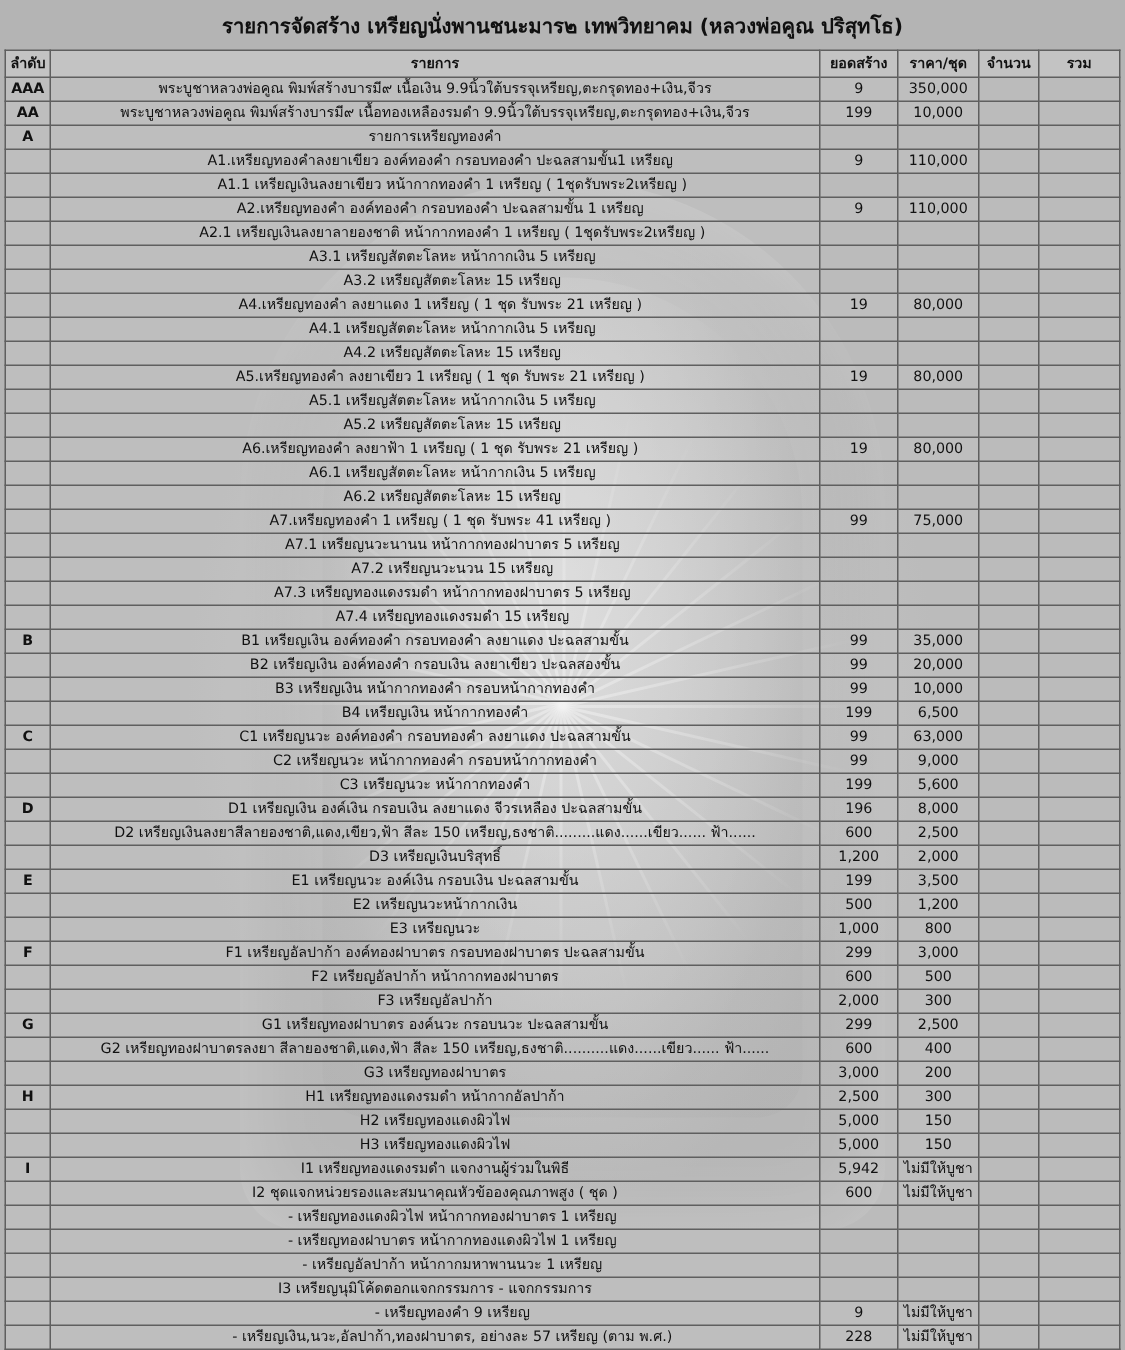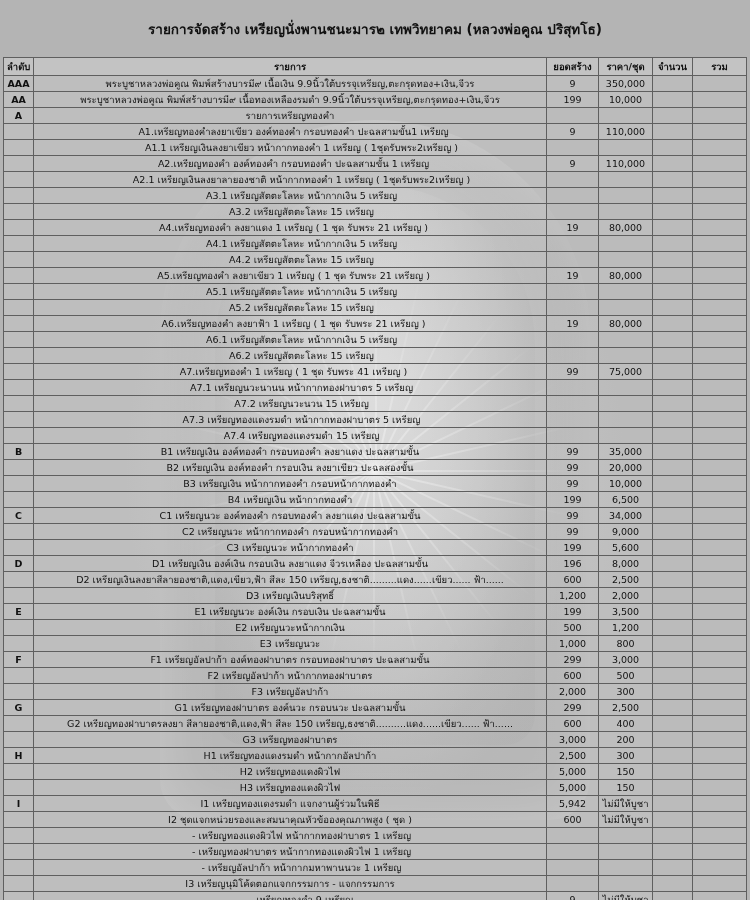--- a/index.html
+++ b/index.html
@@ -37,21 +37,21 @@
     transform-origin:0 0;
   }
   
   .sheet{
     position:relative;z-index:2;
     width:750px;height:900px;
     box-sizing:border-box;
     padding:0;
   }
   h1.title{
-    margin:12px;padding:6px 0 5px;
+    margin:0;padding:6px 0 5px;
     text-align:center;
     font-size:13.5px;
     font-weight:bold;
     color:#101010;
     letter-spacing:0;
   }
   table{
     width:744px;
     margin:0 3px;
     border-collapse:collapse;
@@ -359,21 +359,21 @@
           <td class="desc">B4 เหรียญเงิน หน้ากากทองคำ</td>
           <td class="qty">199</td>
           <td class="price">6,500</td>
           <td class="num empty"></td>
           <td class="sum empty"></td>
         </tr>
         <tr class="h9">
           <td class="code">C</td>
           <td class="desc">C1 เหรียญนวะ องค์ทองคำ กรอบทองคำ ลงยาแดง ปะฉลสามขั้น</td>
           <td class="qty">99</td>
-          <td class="price">34,000</td>
+          <td class="price">63,000</td>
           <td class="num empty"></td>
           <td class="sum empty"></td>
         </tr>
         <tr class="h9">
           <td class="code"></td>
           <td class="desc">C2 เหรียญนวะ หน้ากากทองคำ กรอบหน้ากากทองคำ</td>
           <td class="qty">99</td>
           <td class="price">9,000</td>
           <td class="num empty"></td>
           <td class="sum empty"></td>

